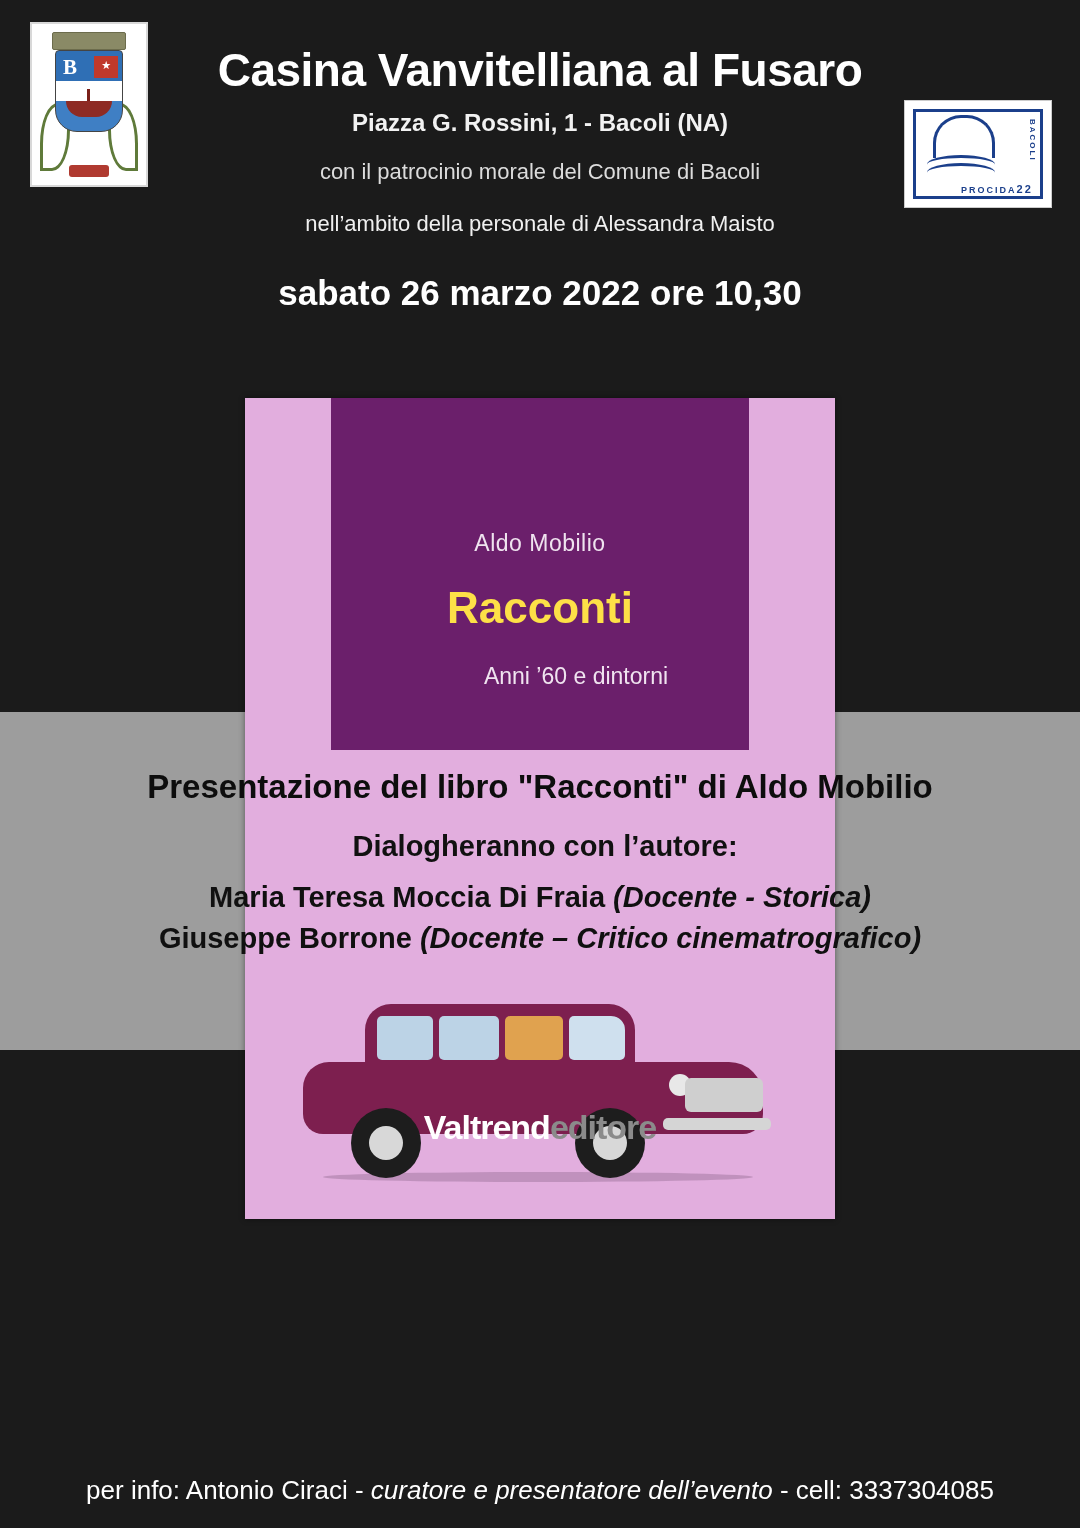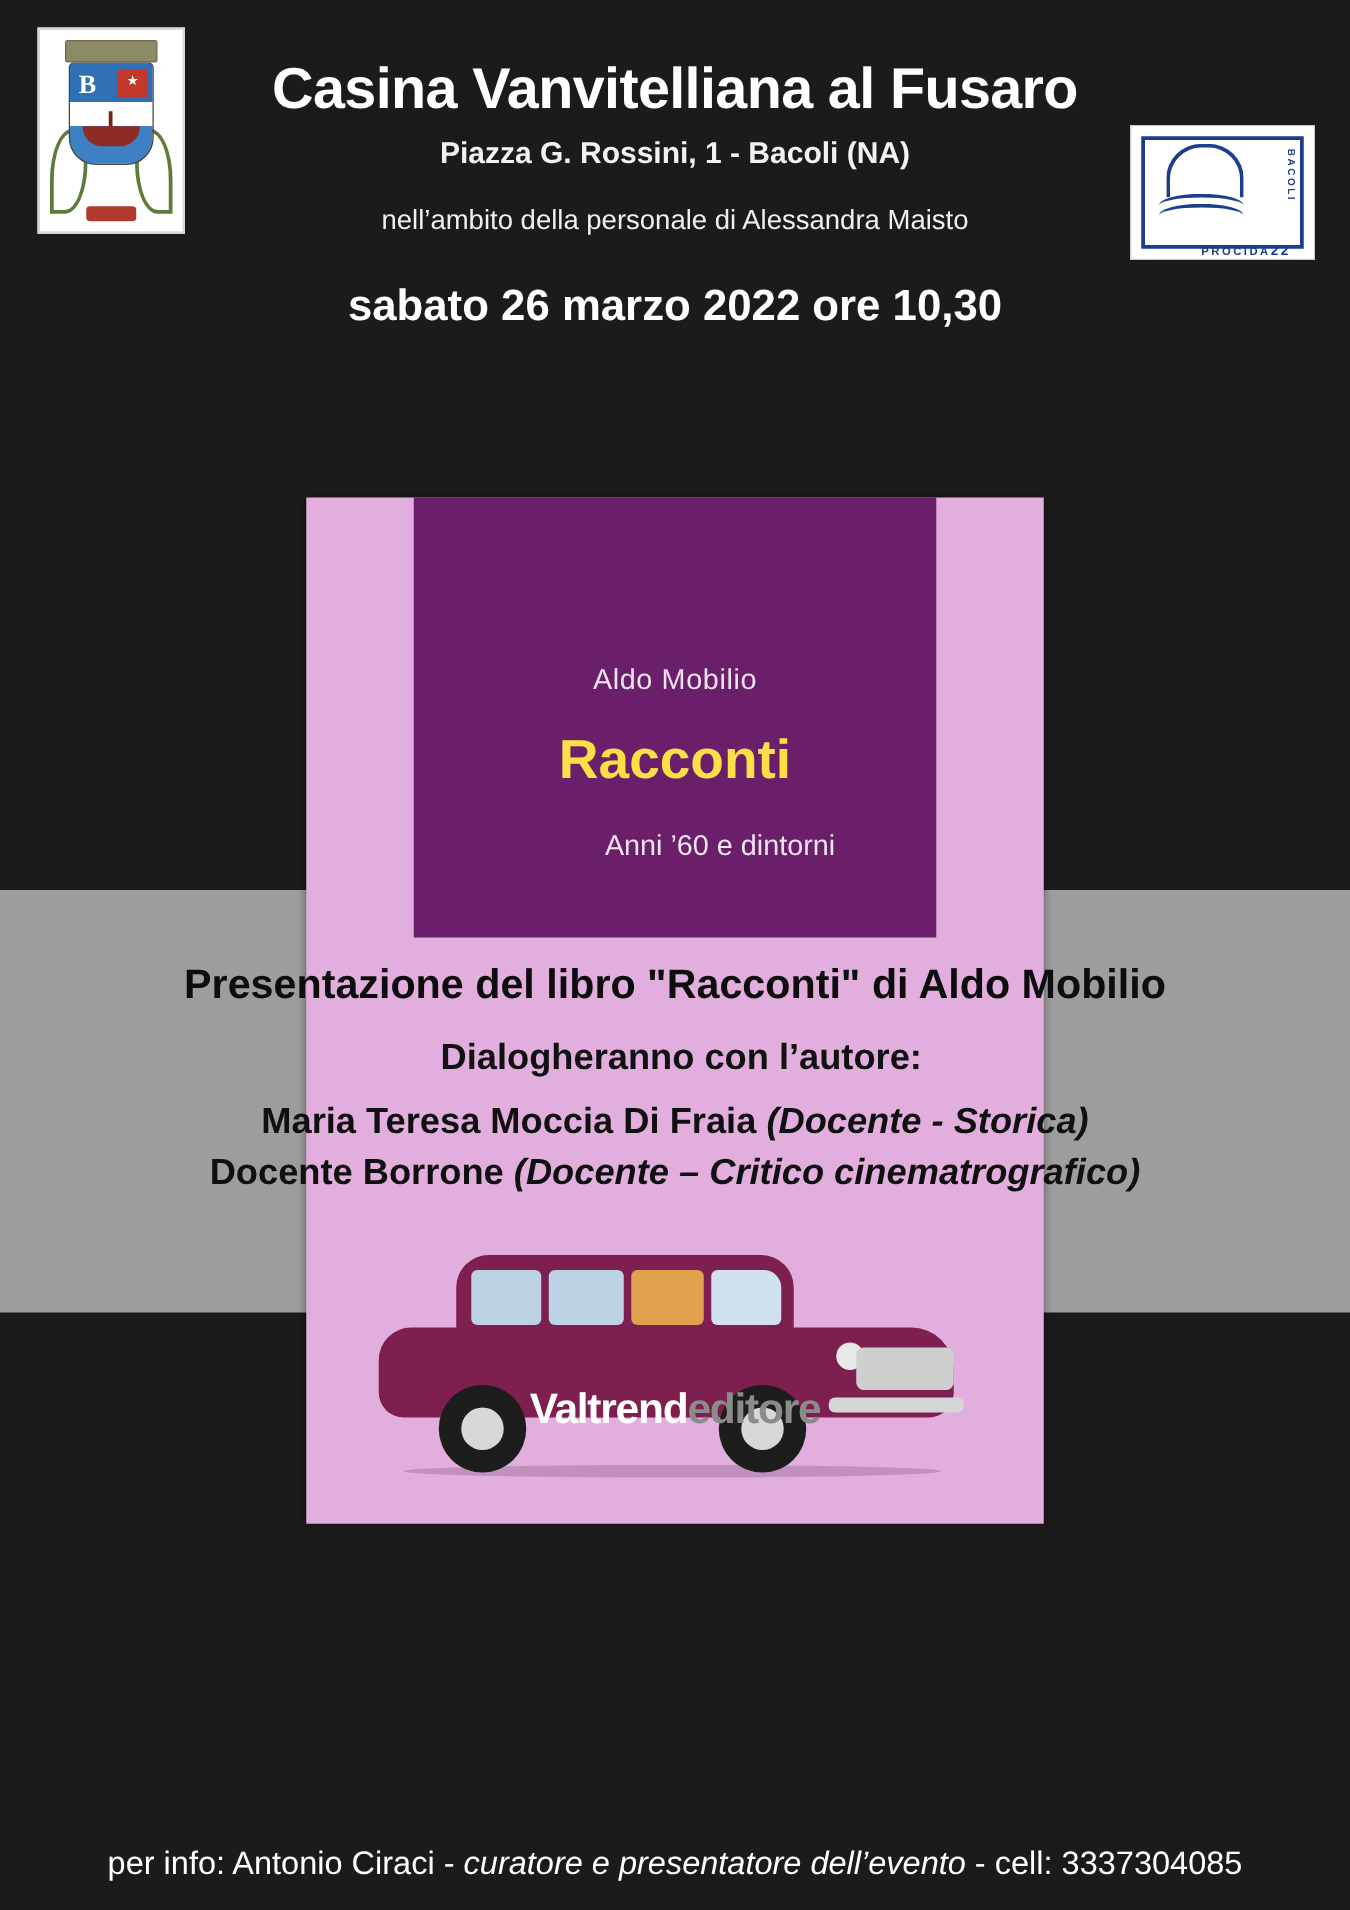--- a/index.html
+++ b/index.html
@@ -208,21 +208,21 @@
     left: 22px;
     top: 62px;
     width: 68px;
     height: 16px;
     border-top: 3px solid #1b3f8b;
     border-radius: 50%;
   }
   .procida-text {
     position: absolute;
     left: 16px;
-    bottom: 0;
+    bottom: 12px;
     font-size: 9px;
     letter-spacing: 2px;
     color: #1b3f8b;
     font-weight: bold;
     padding-left: 40px;
   }
   .procida-text b { font-size: 11px; }
   .procida-side {
     position: absolute;
     right: 14px;
@@ -461,20 +461,21 @@
           <span class="crest-mast"></span>
           <span class="crest-boat"></span>
         </div>
         <div class="crest-ribbon"></div>
       </div>
     </div>
 
     <div class="title-block">
       <div class="main-title">Casina Vanvitelliana al Fusaro</div>
       <div class="address">Piazza G. Rossini, 1 - Bacoli  (NA)</div>
+      <div class="patronage">con il patrocinio morale del Comune di Bacoli</div>
       <div class="context">nell’ambito della personale di Alessandra Maisto</div>
       <div class="datetime">sabato 26 marzo 2022 ore 10,30</div>
     </div>
 
     <div class="procida-logo">
       <div class="procida-frame"></div>
       <div class="procida-arc"></div>
       <div class="procida-waves"></div>
       <div class="procida-waves2"></div>
       <div class="procida-text">
@@ -516,21 +517,21 @@
   </div>
 
   <div class="overlay-text">
     <div class="presentation-line">Presentazione del libro "Racconti" di Aldo Mobilio</div>
     <div class="dialog-line">Dialogheranno con l’autore:</div>
     <div class="speaker">
       <span>Maria Teresa Moccia Di Fraia</span>
       <span class="role">(Docente - Storica)</span>
     </div>
     <div class="speaker speaker2">
-      <span>Docente Borrone</span>
+      <span>Giuseppe Borrone</span>
       <span class="role">(Docente – Critico cinematrografico)</span>
     </div>
   </div>
 
   <div class="footer">
     <span>per info:</span>
     <span>Antonio Ciraci</span>
     <span>-</span>
     <span class="it">curatore e presentatore dell’evento</span>
     <span>-</span>

